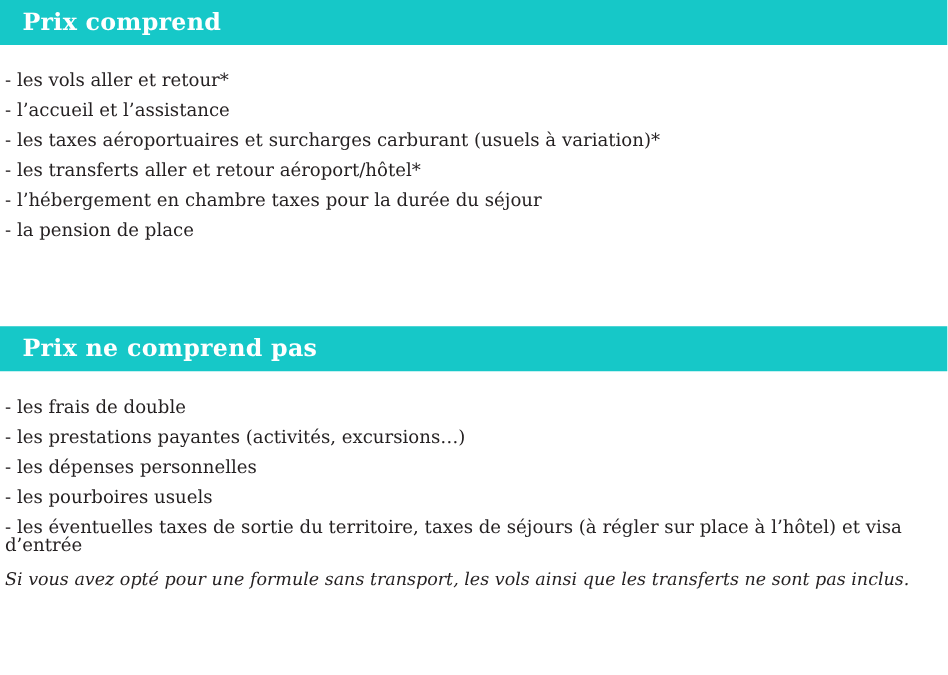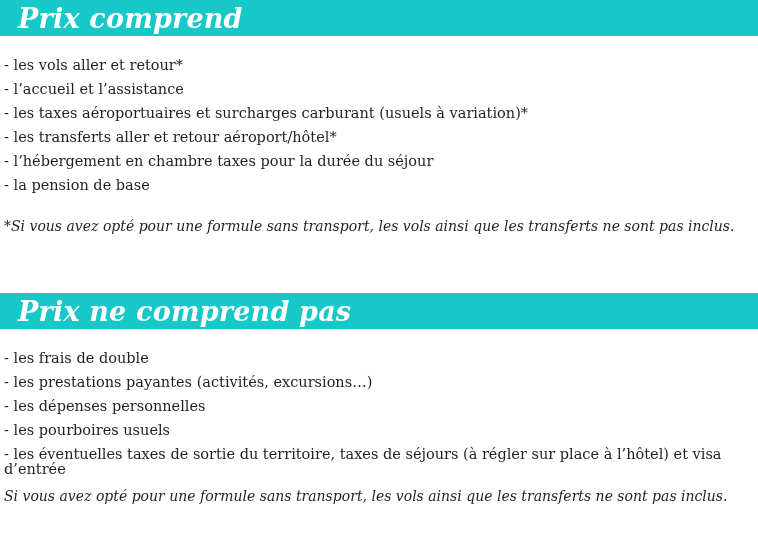--- a/index.html
+++ b/index.html
@@ -23,23 +23,22 @@
     background: #16c8c8;
     color: #ffffff;
     height: 36px;
     display: flex;
     align-items: center;
     padding-left: 18px;
     box-sizing: border-box;
   }
   .section-header .title {
     font-family: "DejaVu Serif", serif;
-    font-style: italic;
     font-weight: bold;
-    font-size: 27px;
+    font-size: 19px;
     letter-spacing: 0.2px;
     line-height: 1;
   }
   .section-body {
     padding: 0 2px;
   }
   .bullet-line {
     font-family: "DejaVu Serif", serif;
     font-size: 14.5px;
     line-height: 1;
@@ -77,23 +76,22 @@
     <div class="section-header">
       <span class="title">Prix comprend</span>
     </div>
     <div class="section-body">
       <div class="list">
         <p class="bullet-line">- les vols aller et retour*</p>
         <p class="bullet-line">- l’accueil et l’assistance</p>
         <p class="bullet-line">- les taxes aéroportuaires et surcharges carburant (usuels à variation)*</p>
         <p class="bullet-line">- les transferts aller et retour aéroport/hôtel*</p>
         <p class="bullet-line">- l’hébergement en chambre taxes pour la durée du séjour</p>
-        <p class="bullet-line">- la pension de base</p>
+        <p class="bullet-line">- la pension de place</p>
       </div>
-      <p class="note-line">*Si vous avez opté pour une formule sans transport, les vols ainsi que les transferts ne sont pas inclus.</p>
     </div>
   </section>
 
   <section class="section" id="section-excluded">
     <div class="section-header">
       <span class="title">Prix ne comprend pas</span>
     </div>
     <div class="section-body">
       <div class="list">
         <p class="bullet-line">- les frais de double</p>

